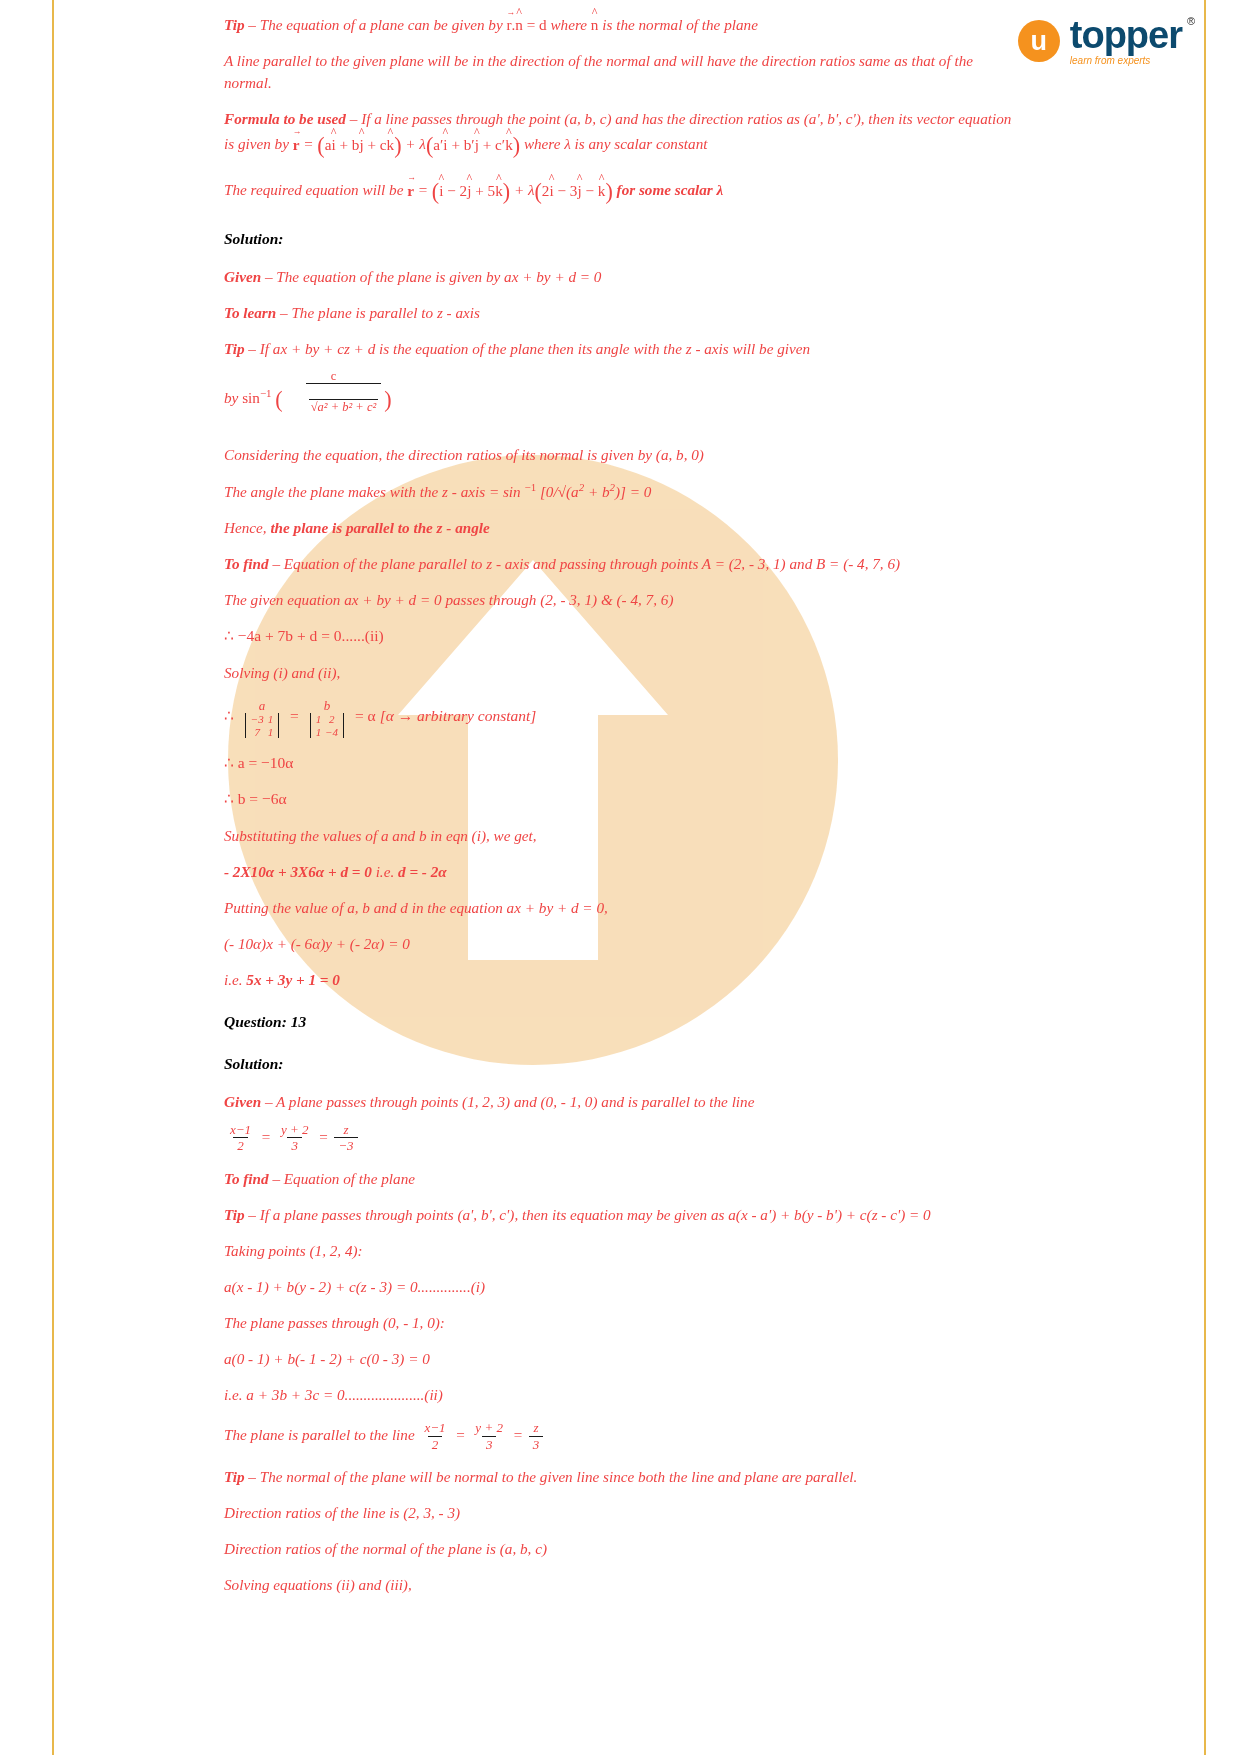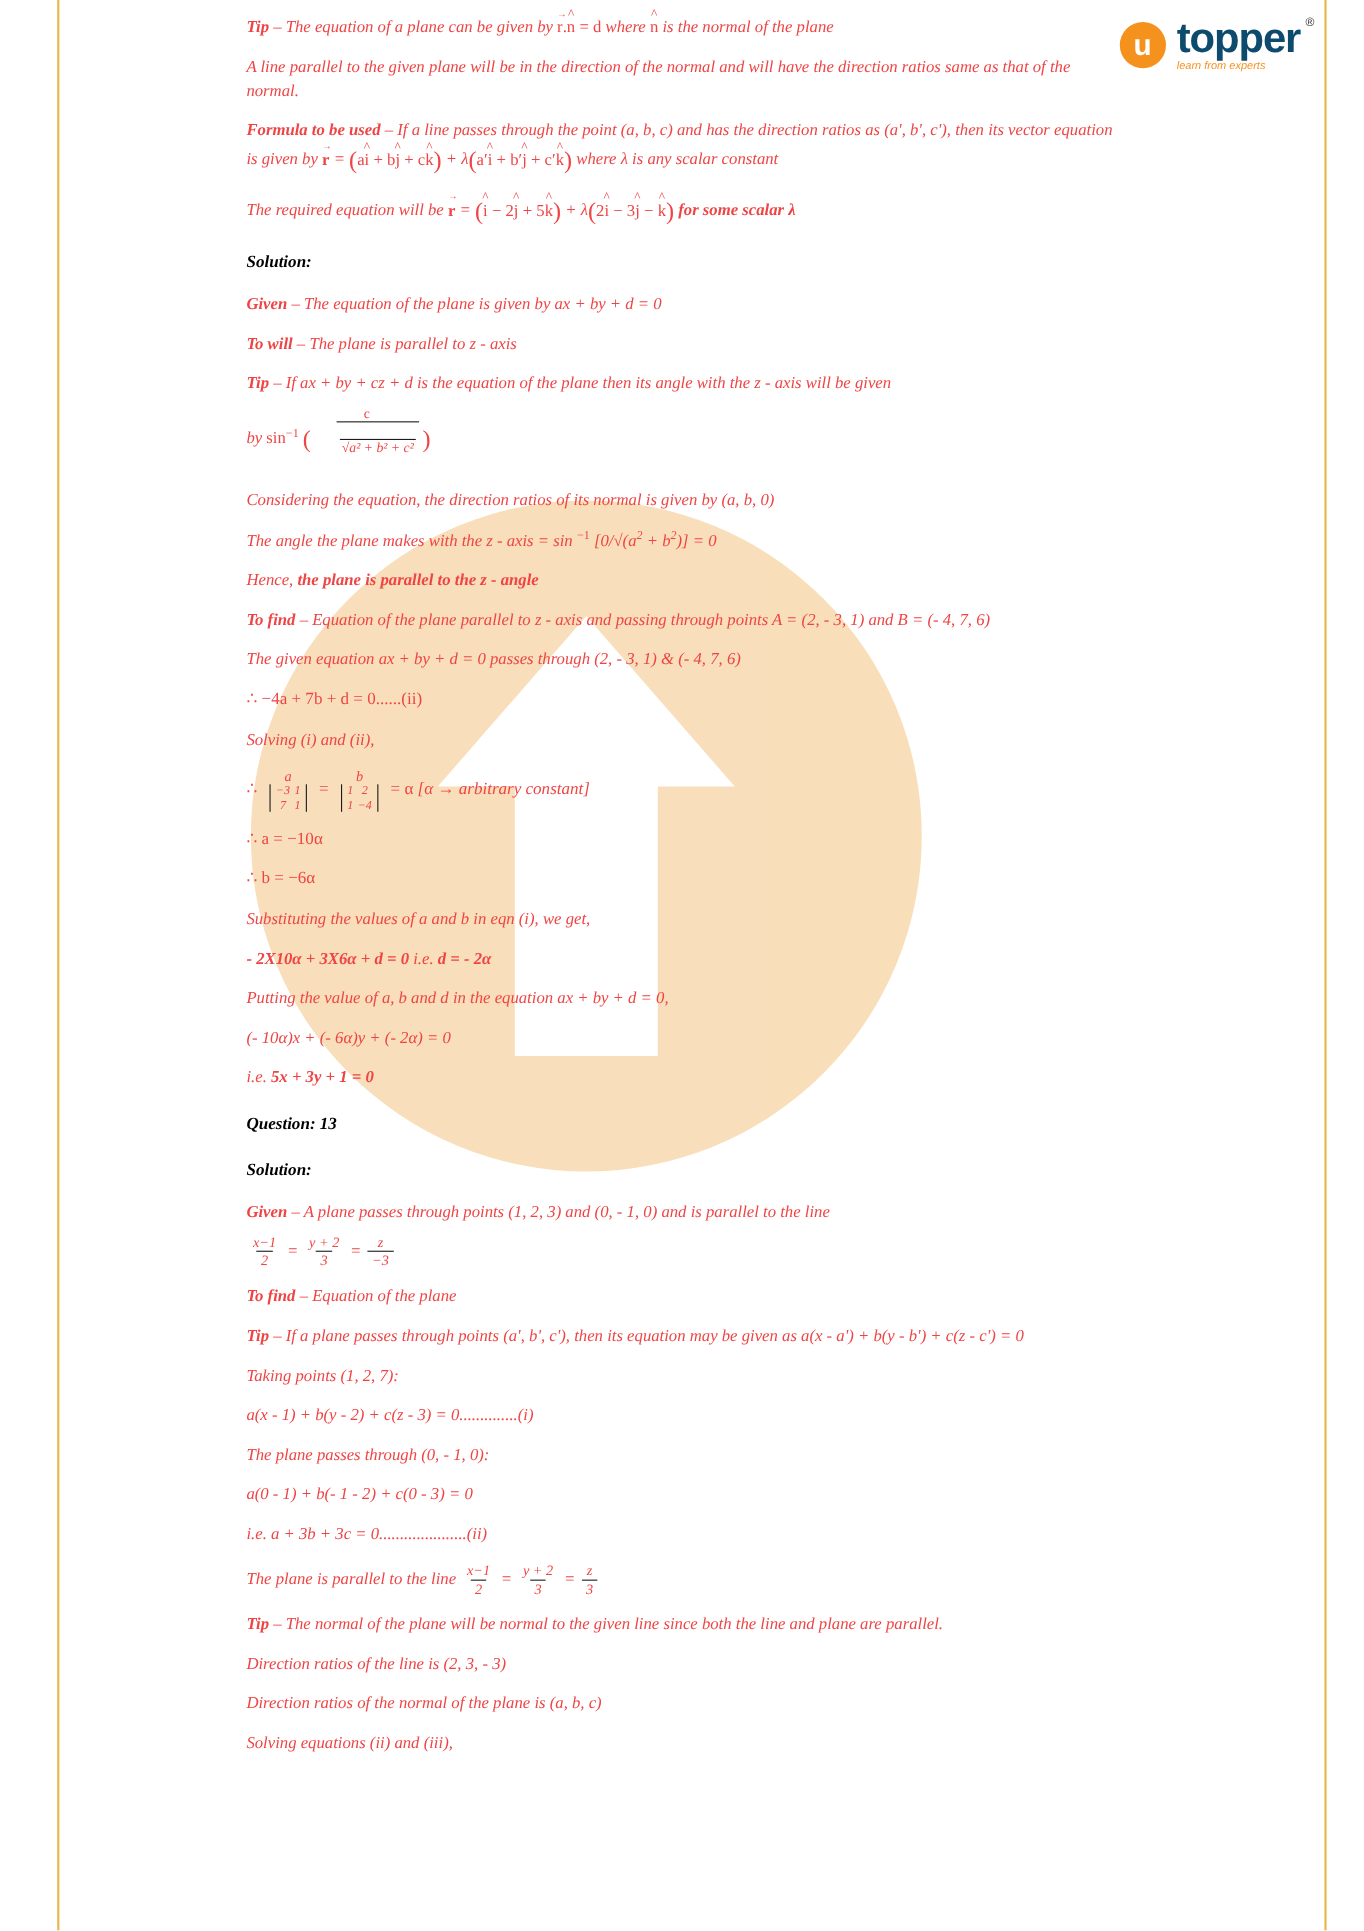--- a/index.html
+++ b/index.html
@@ -262,21 +262,21 @@
     </p>
 
 
     <p class="sol-head">Solution:</p>
 
     <p class="line">
       <span class="b">Given</span> – The equation of the plane is given by ax + by + d = 0
     </p>
 
     <p class="line">
-      <span class="b">To will</span> – The plane is parallel to z - axis
+      <span class="b">To learn</span> – The plane is parallel to z - axis
     </p>
 
     <p class="line tight">
       <span class="b">Tip</span> – If ax + by + cz + d is the equation of the plane then its angle with the z - axis will be given
     </p>
 
     <p class="line">
       by <span class="up">sin<sup>−1</sup></span>
       <span class="paren-big">(</span><span class="frac">
           <span class="num up">c</span>
@@ -385,21 +385,21 @@
     </p>
 
     <p class="line">
       <span class="b">To find</span> – Equation of the plane
     </p>
 
     <p class="line">
       <span class="b">Tip</span> – If a plane passes through points (a', b', c'), then its equation may be given as a(x - a') + b(y - b') + c(z - c') = 0
     </p>
 
-    <p class="line">Taking points (1, 2, 7):</p>
+    <p class="line">Taking points (1, 2, 4):</p>
 
     <p class="line">a(x - 1) + b(y - 2) + c(z - 3) = 0..............(i)</p>
 
     <p class="line">The plane passes through (0, - 1, 0):</p>
 
     <p class="line">a(0 - 1) + b(- 1 - 2) + c(0 - 3) = 0</p>
 
     <p class="line">i.e. a + 3b + 3c = 0.....................(ii)</p>
 
     <p class="line">

